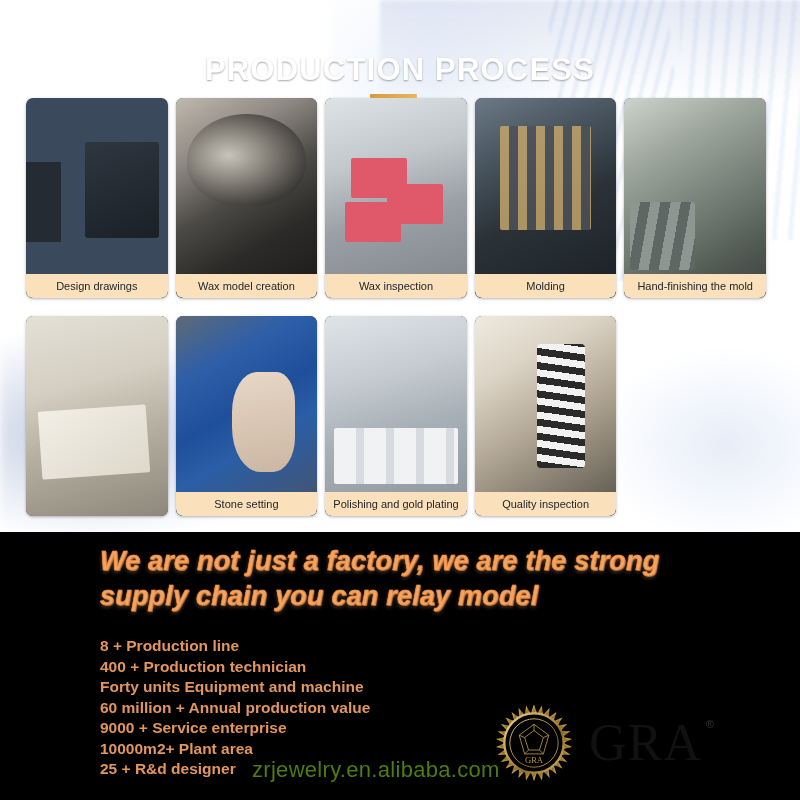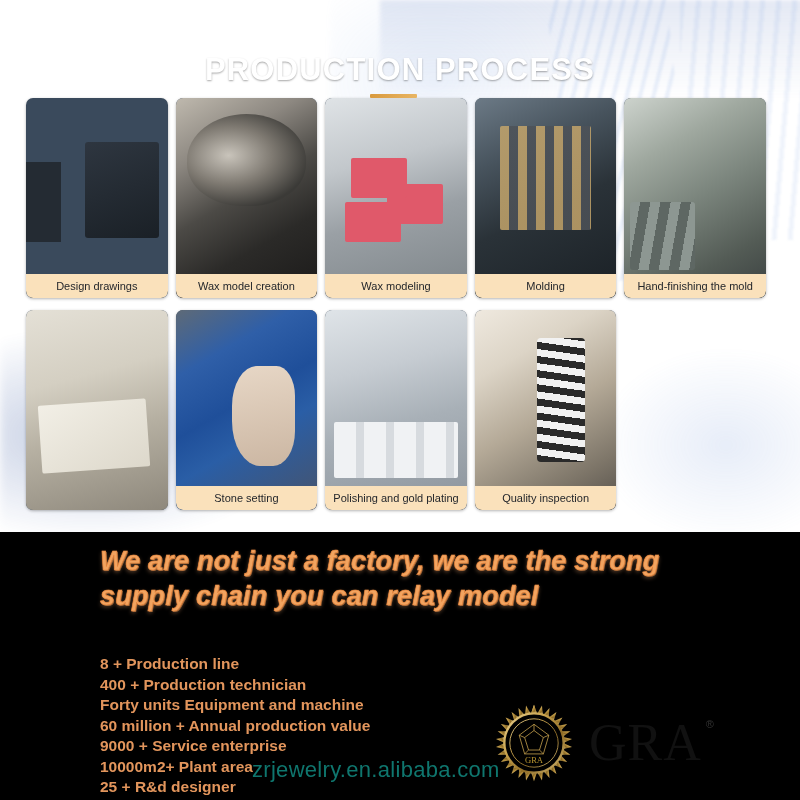--- a/index.html
+++ b/index.html
@@ -101,21 +101,21 @@
   }
 
   
   .grid {
     position: absolute;
     left: 26px;
     top: 98px;
     width: 740px;
     display: grid;
     grid-template-columns: repeat(5, 1fr);
-    gap: 12px 8px;
+    gap: 18px 8px;
     z-index: 4;
   }
   .card {
     position: relative;
     height: 200px;
     border-radius: 7px;
     overflow: hidden;
     background: #3a4a5c;
     box-shadow: 0 1px 3px rgba(0,0,0,.3);
   }
@@ -260,21 +260,21 @@
     width: 100%;
     color: rgba(245,200,165,.30);
     -webkit-text-stroke: 0px;
     text-shadow: none;
     z-index: -1;
   }
 
   .bullets {
     position: absolute;
     left: 100px;
-    top: 122px;
+    top: 104px;
     font-family: "Liberation Sans", sans-serif;
     font-weight: bold;
     font-size: 15.5px;
     line-height: 20.5px;
     color: #e2955c;
   }
   .bullets div {
     white-space: nowrap;
   }
 
@@ -314,21 +314,21 @@
     font-family: "Liberation Sans", sans-serif;
   }
 
   
   .watermark {
     position: absolute;
     left: 252px;
     top: 757px;
     font-family: "Liberation Sans", sans-serif;
     font-size: 22px;
-    color: #0f766e;
+    color: #4d7c0f;
     letter-spacing: .3px;
     z-index: 7;
     white-space: nowrap;
   }
 </style>
 </head>
 <body>
 
 <div id="page">
 
@@ -354,21 +354,21 @@
     </div>
 
 
     <div class="card">
       <div class="photo p-wax"></div>
       <div class="caption">Wax model creation</div>
     </div>
 
     <div class="card">
       <div class="photo p-inject"></div>
-      <div class="caption">Wax modeling</div>
+      <div class="caption">Wax inspection</div>
     </div>
 
     <div class="card">
       <div class="photo p-mold"></div>
       <div class="caption">Molding</div>
     </div>
 
     <div class="card">
       <div class="photo p-hand"></div>
       <div class="caption">Hand-finishing the mold</div>

